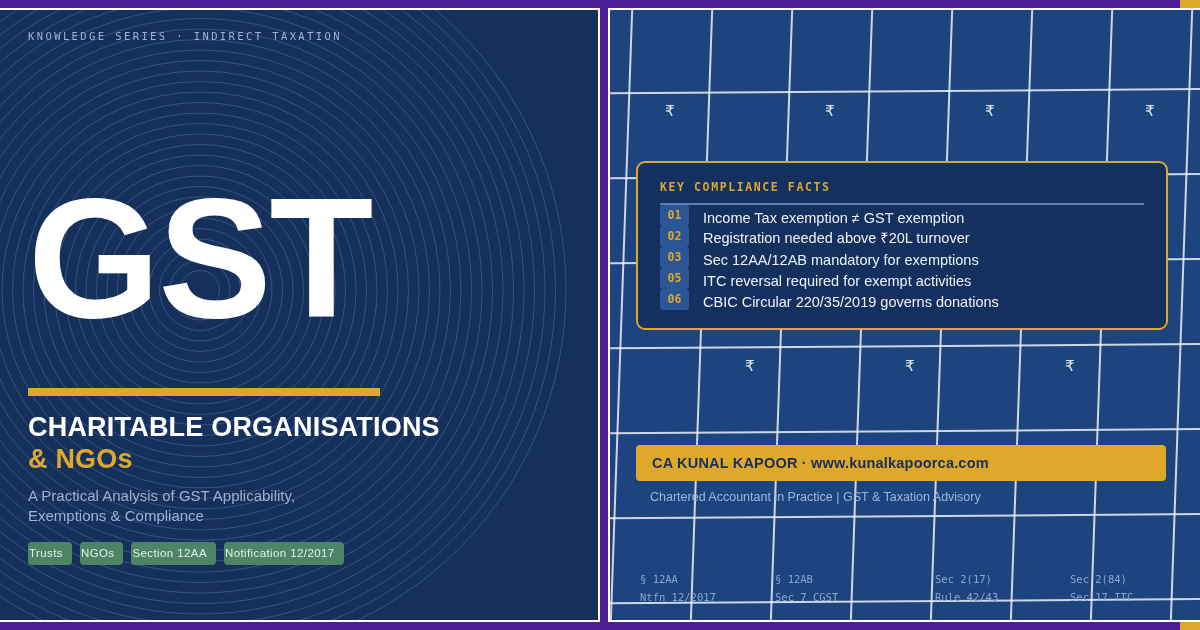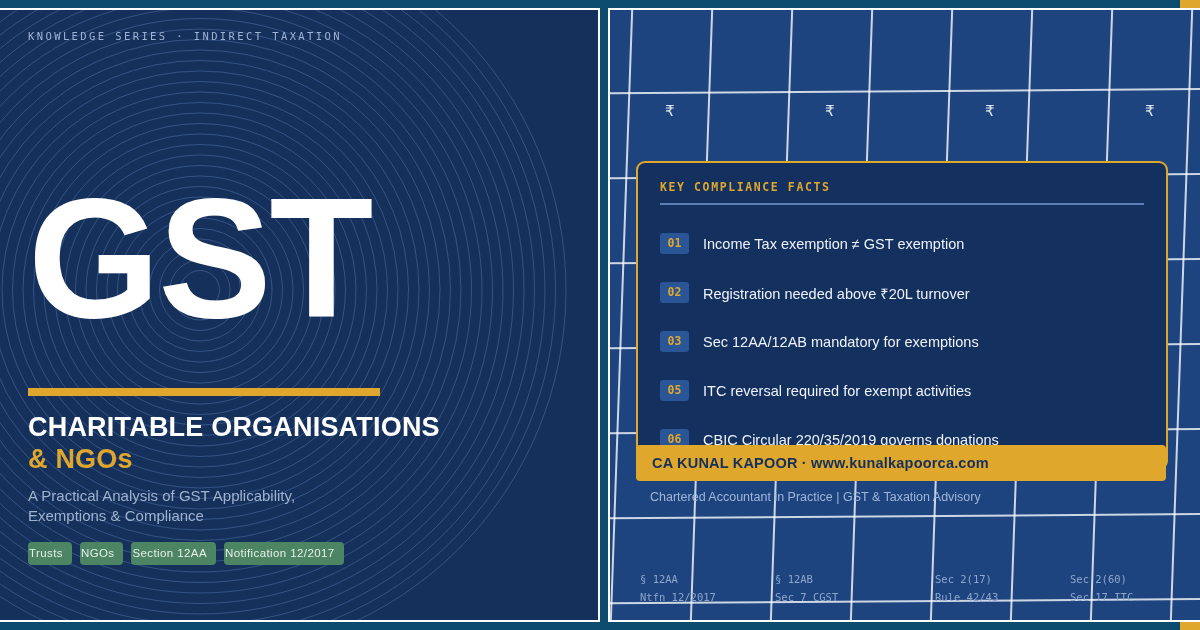--- a/index.html
+++ b/index.html
@@ -7,21 +7,21 @@
   html, body {
     width:1200px; height:630px;
     background:#dfa72c;
     font-family:"Liberation Sans", sans-serif;
     overflow:hidden;
   }
 
   #stage {
     position:relative;
     width:1180px; height:630px;
-    background:#0c4a6e;
+    background:#4c1d95;
   }
 
   
 
   
   #left-panel {
     position:absolute;
     left:0; top:8px;
     width:600px; height:614px;
     background:#16305c;
@@ -181,23 +181,23 @@
     letter-spacing:1.6px;
     color:#dfa72c;
   }
   #facts-divider {
     margin-top:9px;
     height:2px;
     background:#5e7fb5;
   }
   .fact-row {
     display:flex;
-    align-items:center;
+    align-items:flex-end;
     gap:14px;
-    margin-top:28px;
+    margin-top:0;
   }
   .fact-num {
     flex:none;
     width:29px;
     text-align:center;
     background:#2a5596;
     color:#dfa72c;
     font-family:"DejaVu Sans Mono", monospace;
     font-size:11.5px;
     font-weight:bold;
@@ -404,18 +404,18 @@
       </div>
       <div class="ref-col">
         <div>§ 12AB</div>
         <div>Sec 7 CGST</div>
       </div>
       <div class="ref-col">
         <div>Sec 2(17)</div>
         <div>Rule 42/43</div>
       </div>
       <div class="ref-col">
-        <div>Sec 2(60)</div>
+        <div>Sec 2(84)</div>
         <div>Sec 17 ITC</div>
       </div>
     </div>
 
 </div>
 
 </body></html>

